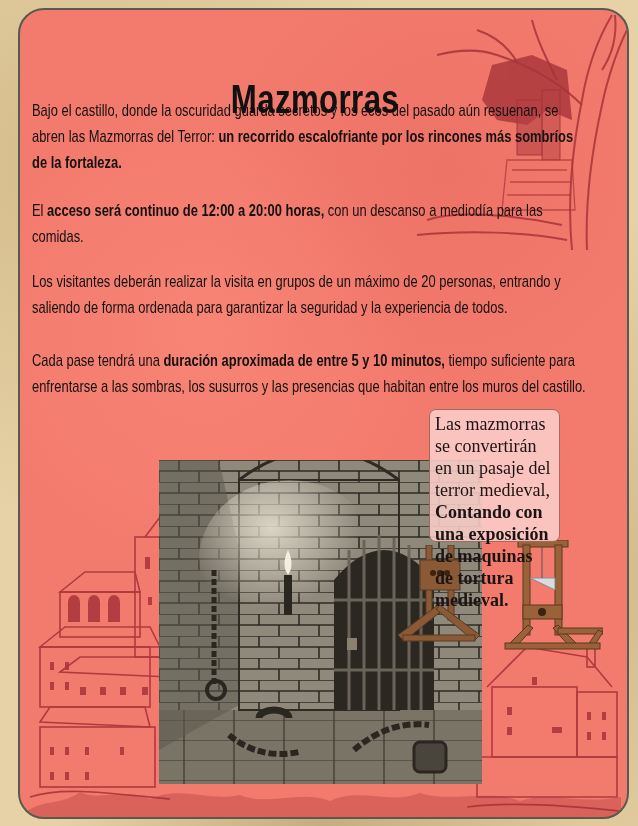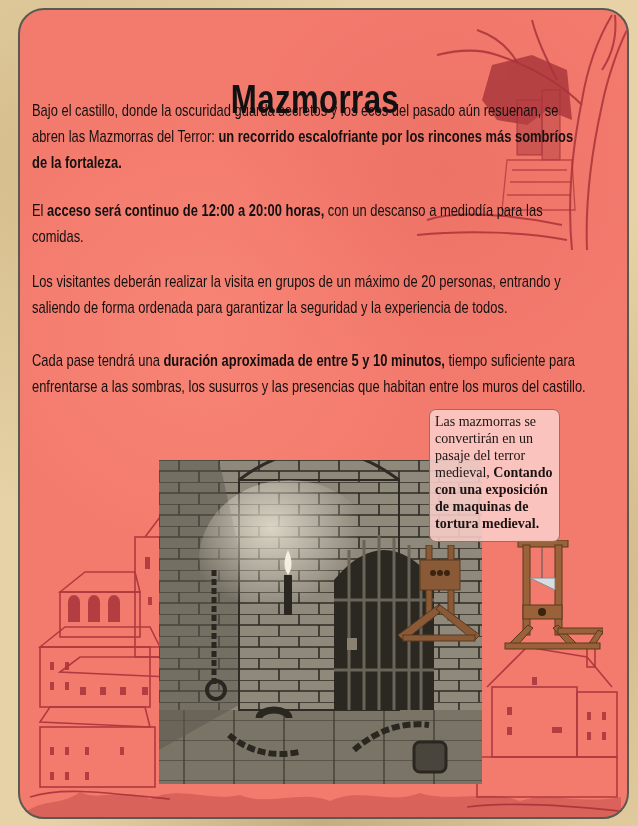--- a/index.html
+++ b/index.html
@@ -51,21 +51,21 @@
   .dungeon {
     position: absolute; left: 139px; top: 450px; width: 323px; height: 324px;
     background: #6b655a;
     overflow: hidden;
   }
   .callout {
     position: absolute; left: 409px; top: 399px; width: 120px; height: 124px;
     background: rgba(250,205,200,0.88);
     border: 1px solid #a06a60; border-radius: 7px;
     padding: 3px 4px 4px 5px;
-    font-family: "Liberation Serif", serif; font-size: 14px; line-height: 17px; color: #1c1414;
+    font-family: "Liberation Serif", serif; font-size: 18px; line-height: 22px; color: #1c1414;
     box-sizing: content-box;
   }
   .callout b { font-weight: bold; }
   .guillotine-a { position: absolute; left: 378px; top: 535px; width: 82px; height: 112px; }
   .guillotine-b { position: absolute; left: 483px; top: 530px; width: 100px; height: 115px; }
 </style>
 </head>
 <body>
 
 <div class="card">

